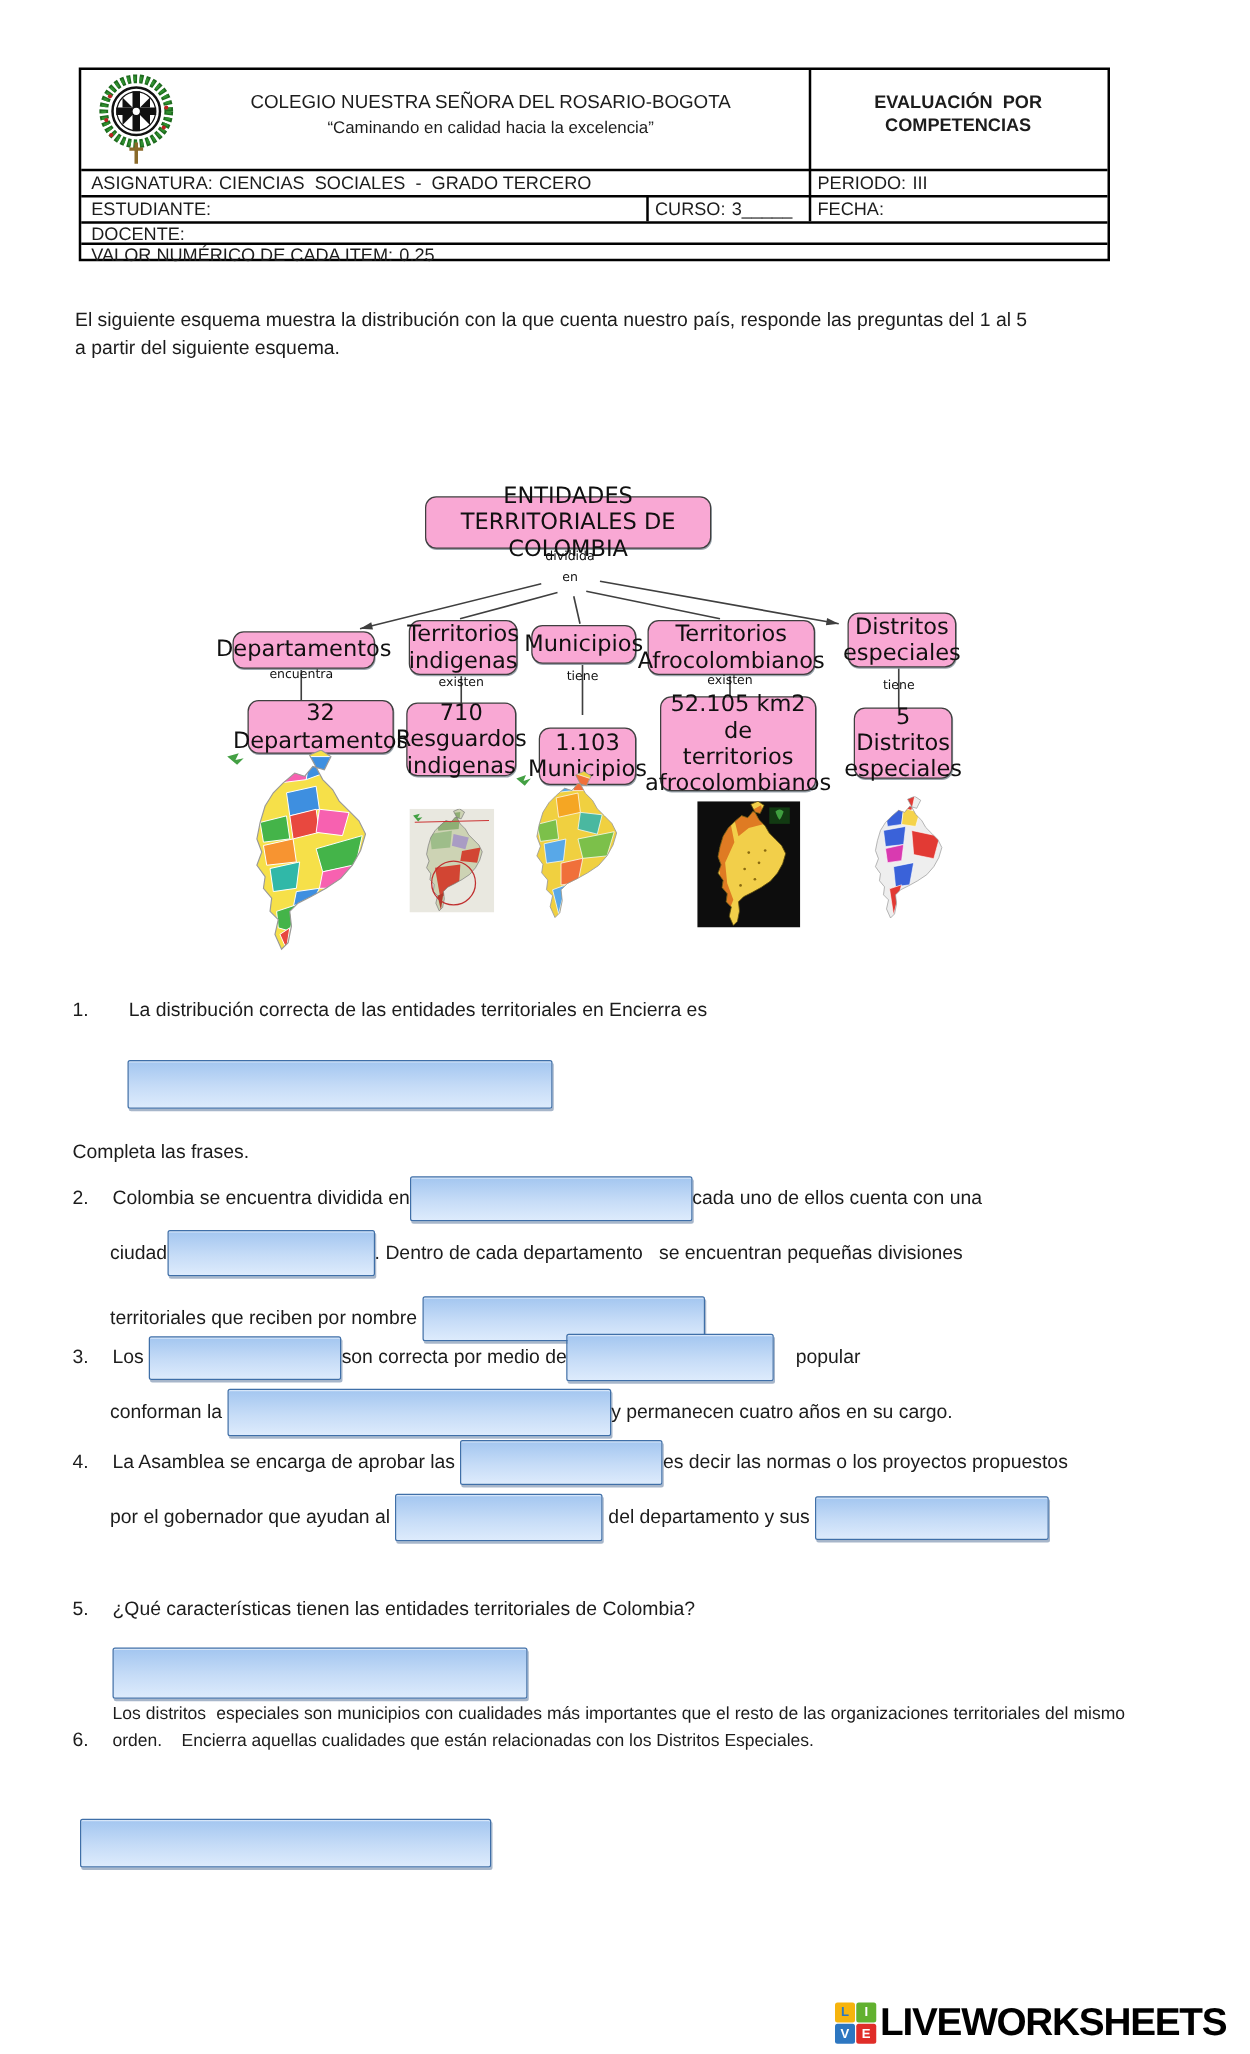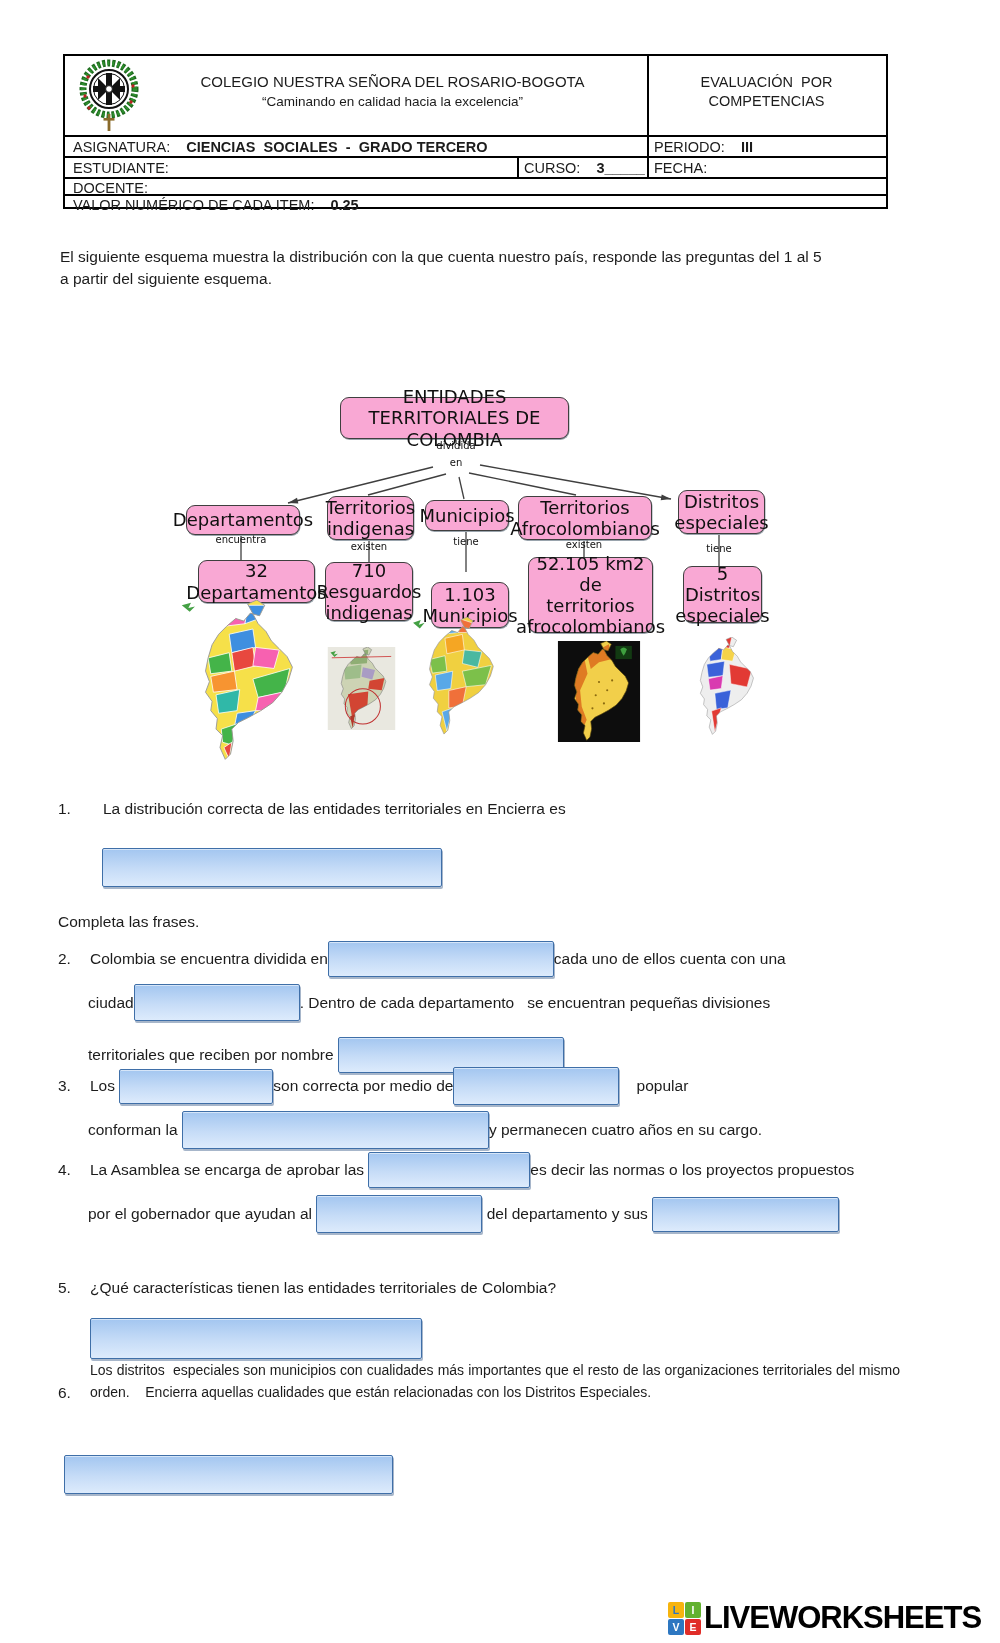--- a/index.html
+++ b/index.html
@@ -1,25 +1,25 @@
 <!DOCTYPE html>
 <html><head>
 <meta charset="utf-8">
 <style>
   html,body{margin:0;padding:0}
   body{width:1000px;height:1643px;position:relative;background:#fff;
        font-family:"Liberation Sans",sans-serif;color:#1c1c1c;overflow:hidden}
   .abs{position:absolute}
-  .b{font-weight:normal}
+  .b{font-weight:bold}
   
   .htable{position:absolute;left:63px;top:54px;width:821px;height:151px;border:2px solid #000;background:#fff}
   .hline{position:absolute;left:0;width:100%;border-top:2px solid #000}
   .vline{position:absolute;border-left:2px solid #000}
   .hcell{position:absolute;font-size:14.5px;white-space:pre}
-  .hcell .v{margin-left:16px;font-weight:bold}
+  .hcell .v{margin-left:5px;font-weight:normal}
   .center{text-align:center}
   
   .para{position:absolute;font-size:15.5px;line-height:21.5px;white-space:pre-line}
   .line{position:absolute;display:flex;align-items:center;white-space:pre;font-size:15.5px}
   .qnum{display:inline-block;width:32px;flex:0 0 auto}
   .qnum.wide{width:45px}
   .blank{display:inline-block;flex:0 0 auto;border:1.6px solid #3f6fa8;border-radius:2px;
          background:linear-gradient(180deg,#a3c6f0 0%,#c6dcf7 55%,#ddebfc 100%);
          box-shadow:1px 2px 0 rgba(80,110,150,.5), inset 0 1px 0 rgba(255,255,255,.55)}
   

